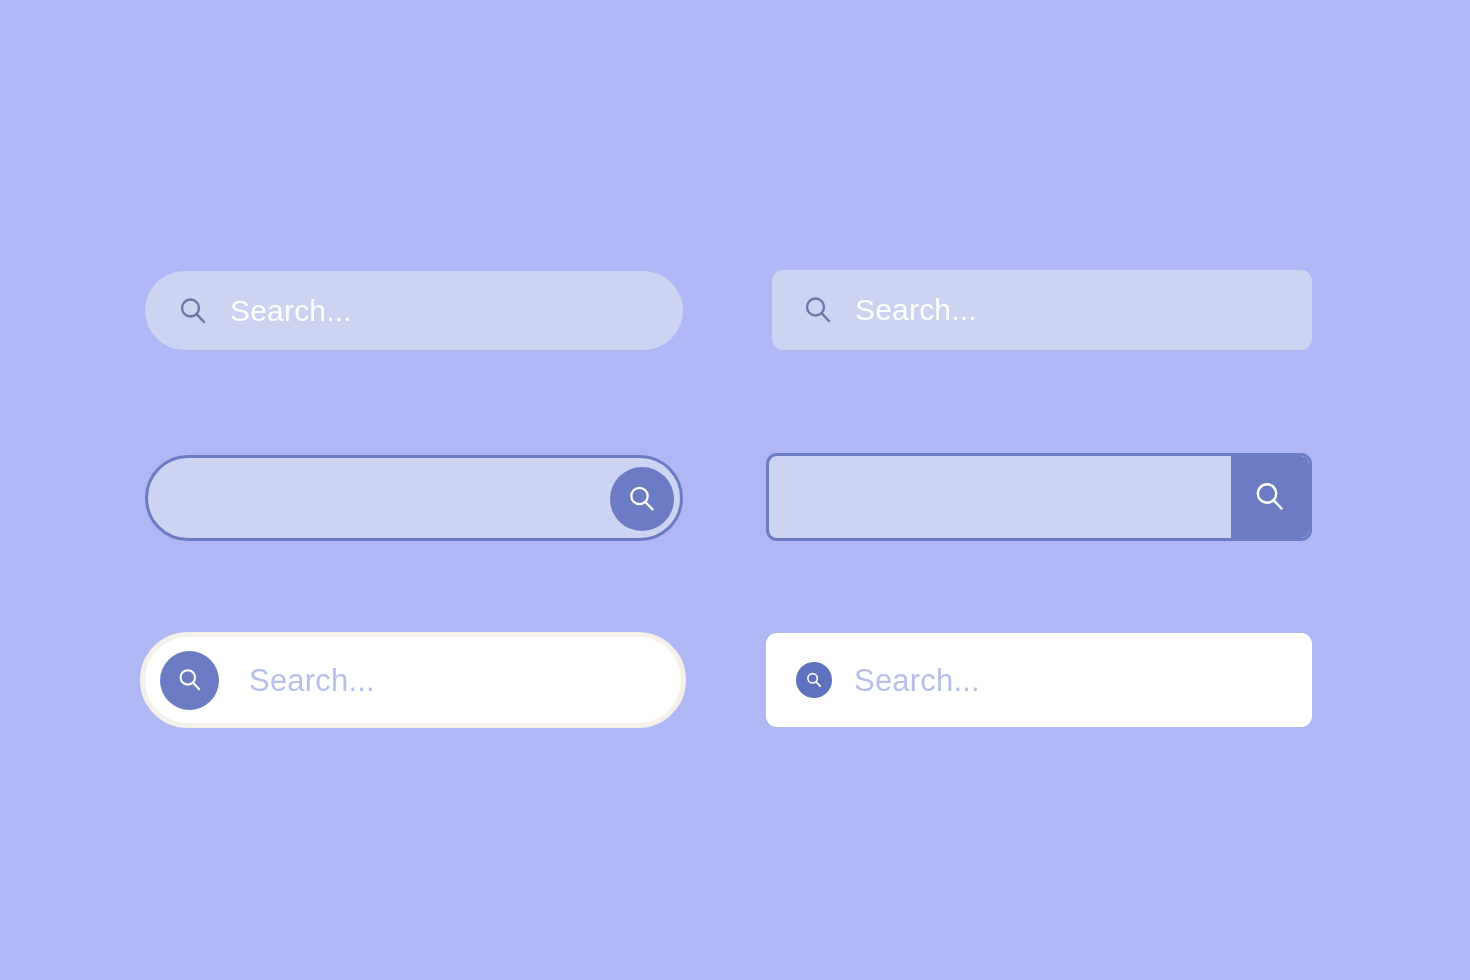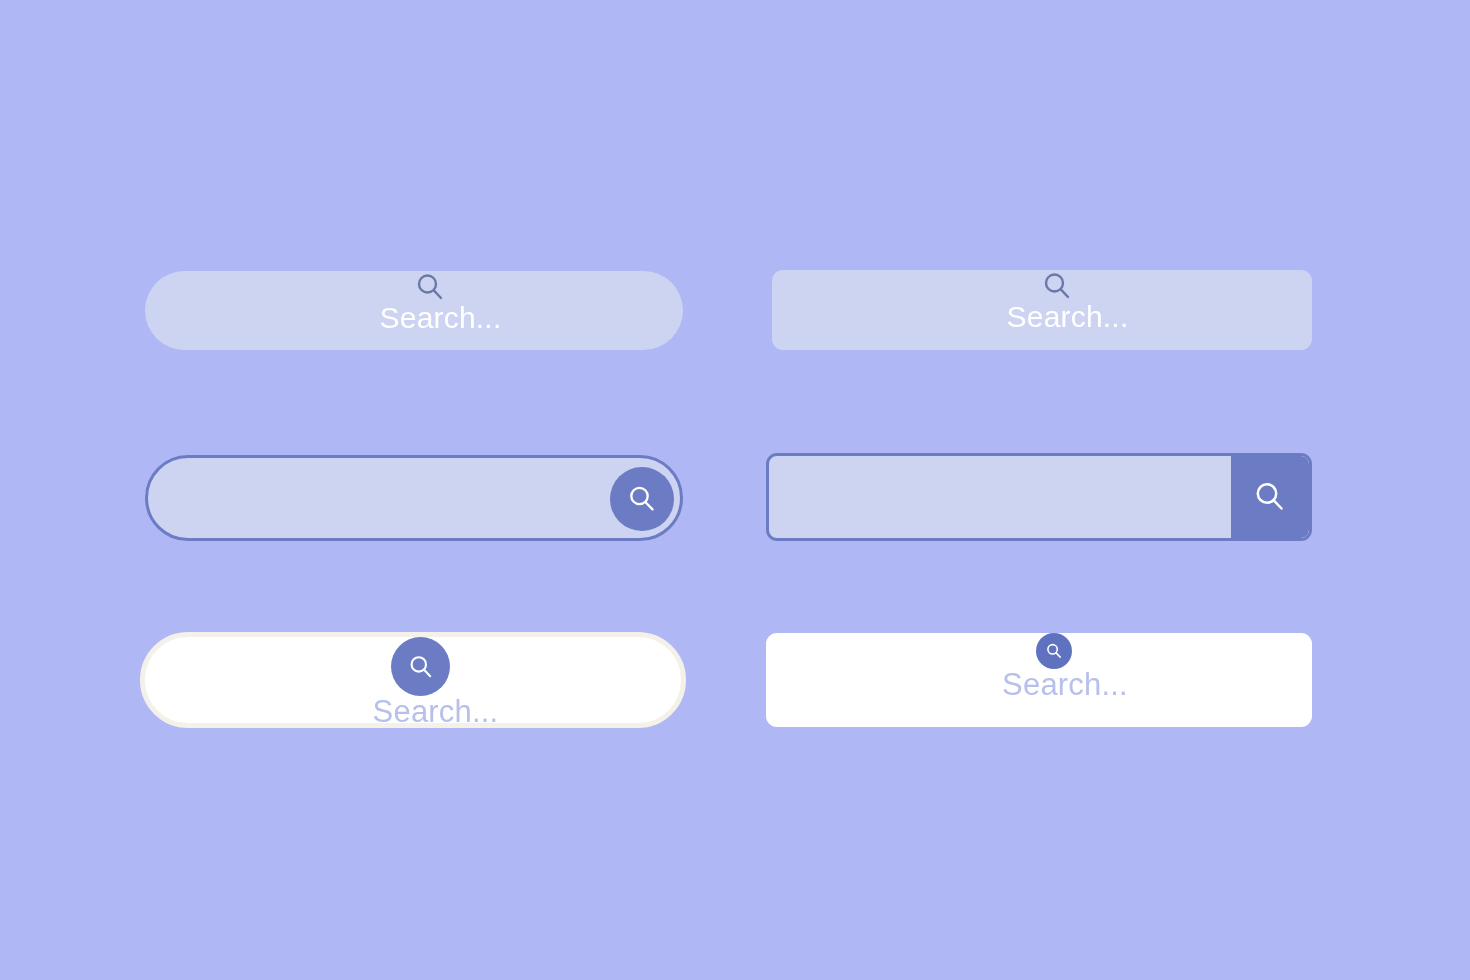--- a/index.html
+++ b/index.html
@@ -18,21 +18,20 @@
     position: absolute;
     inset: 0;
   }
 
   
   .bar {
     position: absolute;
     box-sizing: border-box;
     display: flex;
     align-items: center;
-    flex-direction: column;
   }
   .ph {
     font-size: 30px;
     letter-spacing: 0.2px;
     white-space: nowrap;
     line-height: 1;
   }
   .icon-svg { display: block; }
 
   

